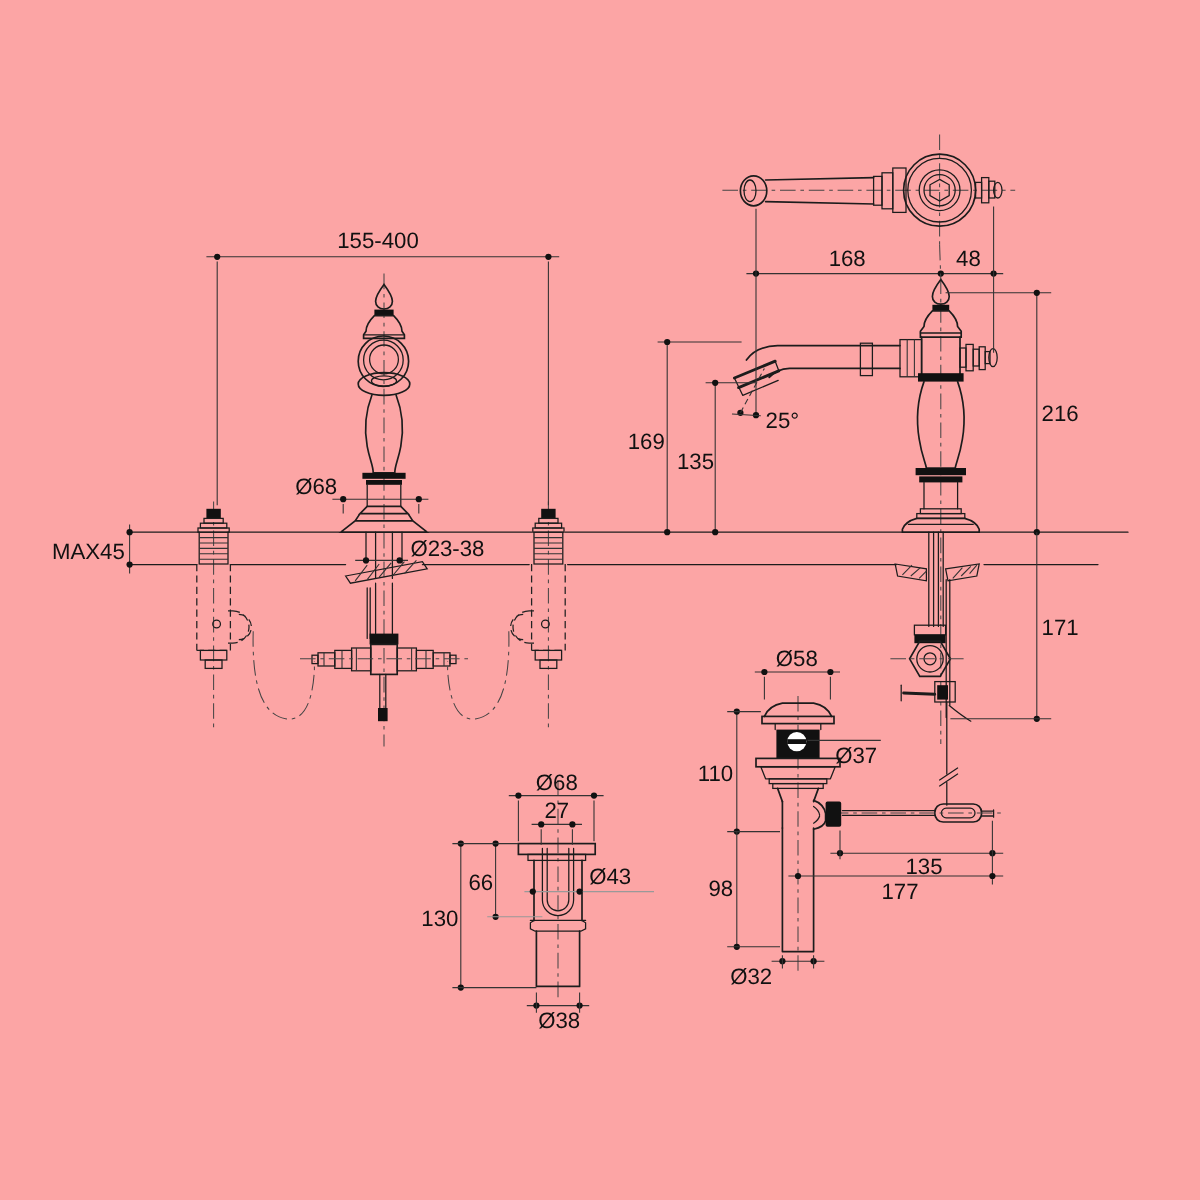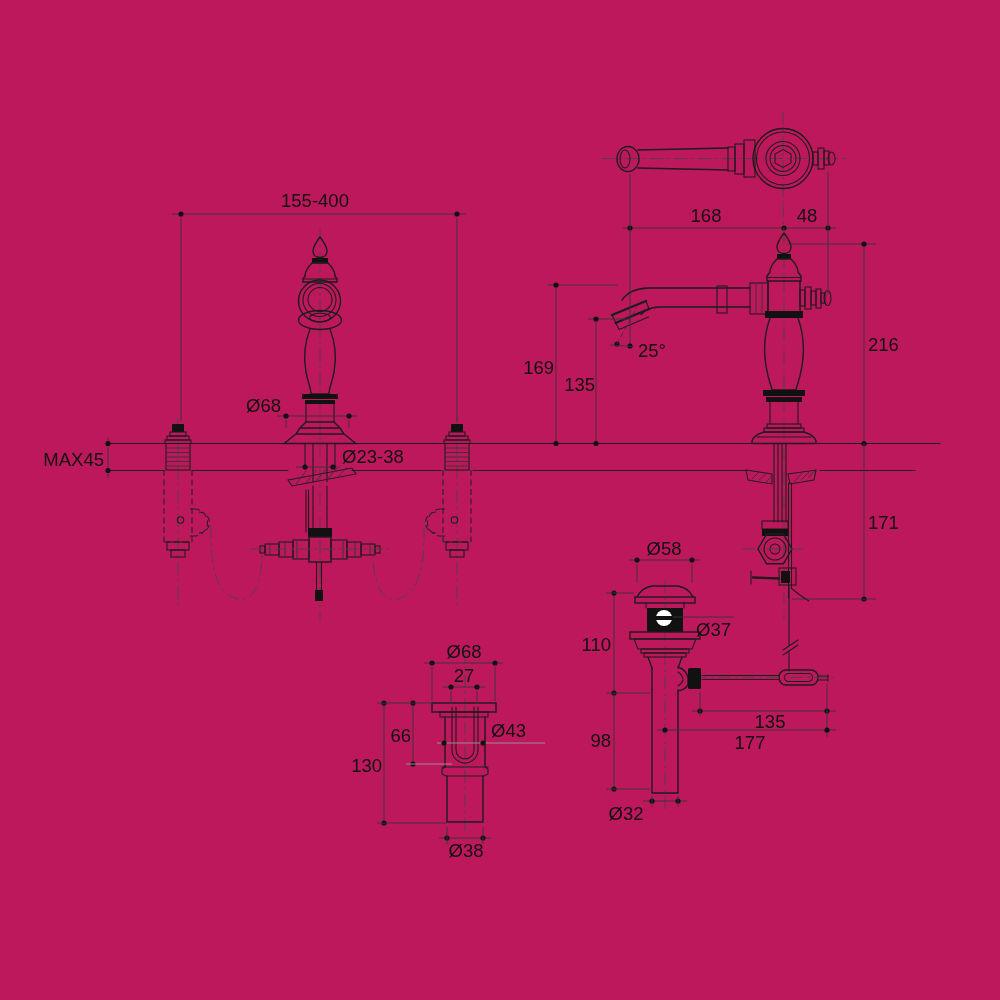--- a/index.html
+++ b/index.html
@@ -1,16 +1,16 @@
 <!DOCTYPE html>
 <html><head>
 <meta charset="utf-8">
 <style>
   html,body{margin:0;padding:0;background:#ffffff;}
-  .page{position:relative;width:1000px;height:1000px;background:#be185d;overflow:hidden;}
+  .page{position:relative;width:1000px;height:1000px;background:#fca5a5;overflow:hidden;}
   svg{display:block;}
   .ol{stroke:#1c1c1c;stroke-width:1.4;fill:none;stroke-linecap:round;}
   .ol2{stroke:#1c1c1c;stroke-width:1.05;fill:none;stroke-linecap:round;}
   .fill{fill:#111;stroke:none;}
   .dim{stroke:#333;stroke-width:0.9;fill:none;}
   .dimlt{stroke:#999;stroke-width:0.9;fill:none;}
   .cl{stroke:#444;stroke-width:0.85;fill:none;stroke-dasharray:13 4 3 4;}
   .hid{stroke:#222;stroke-width:1.05;fill:none;stroke-dasharray:6 3.5;}
   .dot{fill:#111;stroke:none;}
   text.lbl{font-family:"Liberation Sans","DejaVu Sans",sans-serif;font-size:18.5px;fill:#111;}

